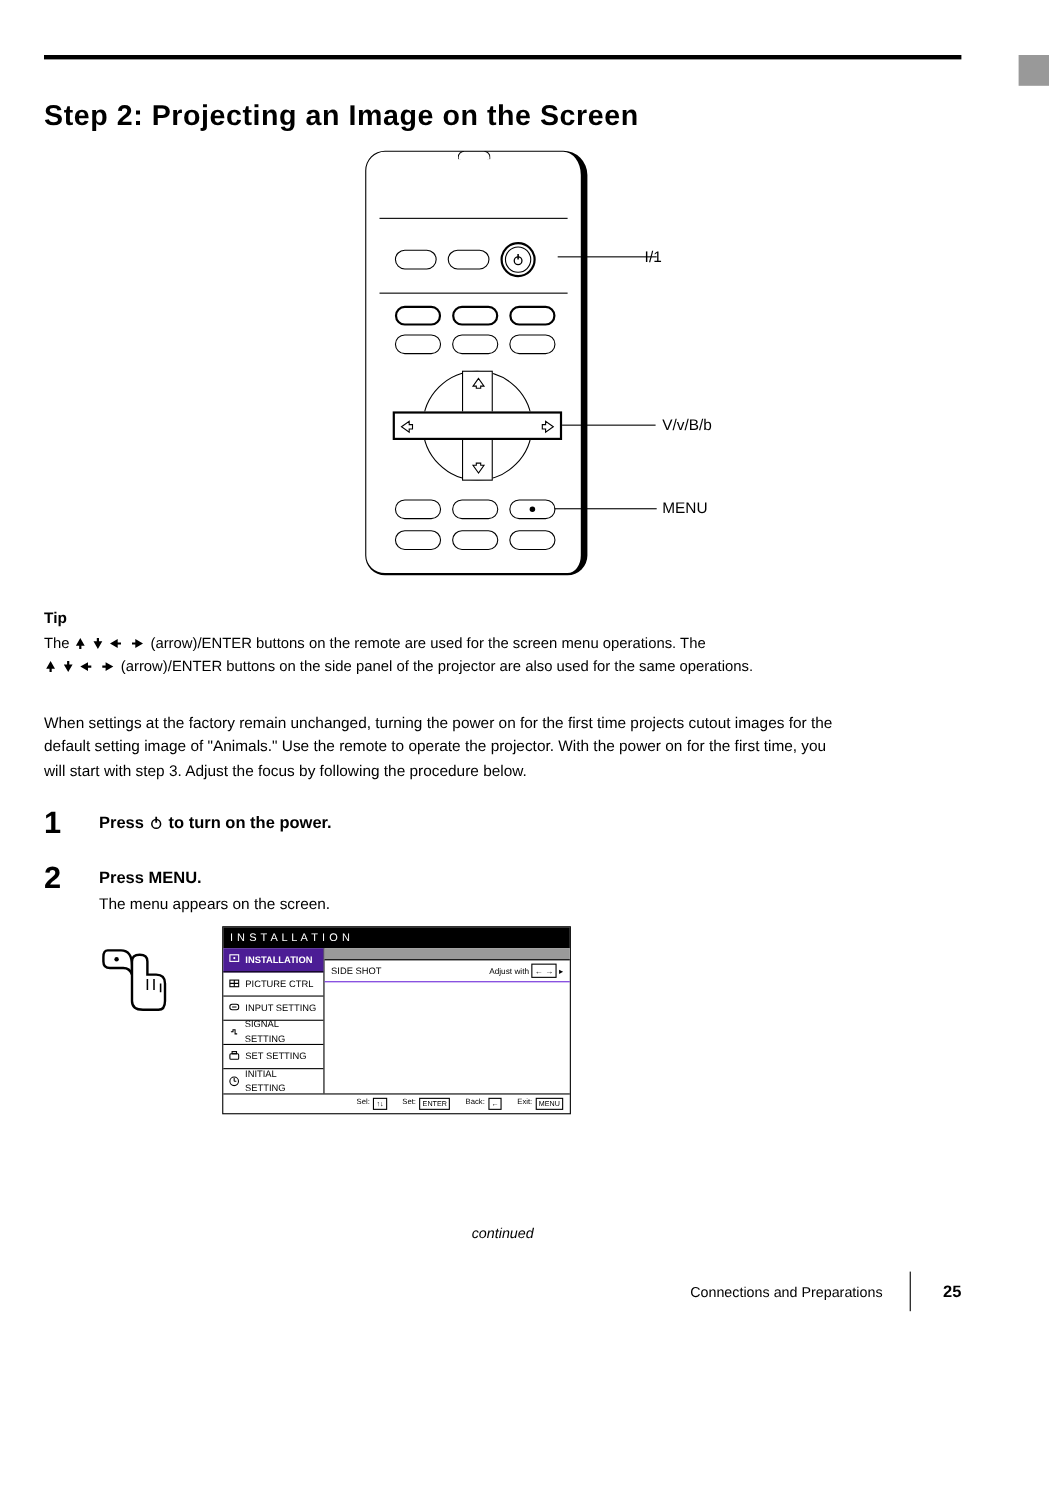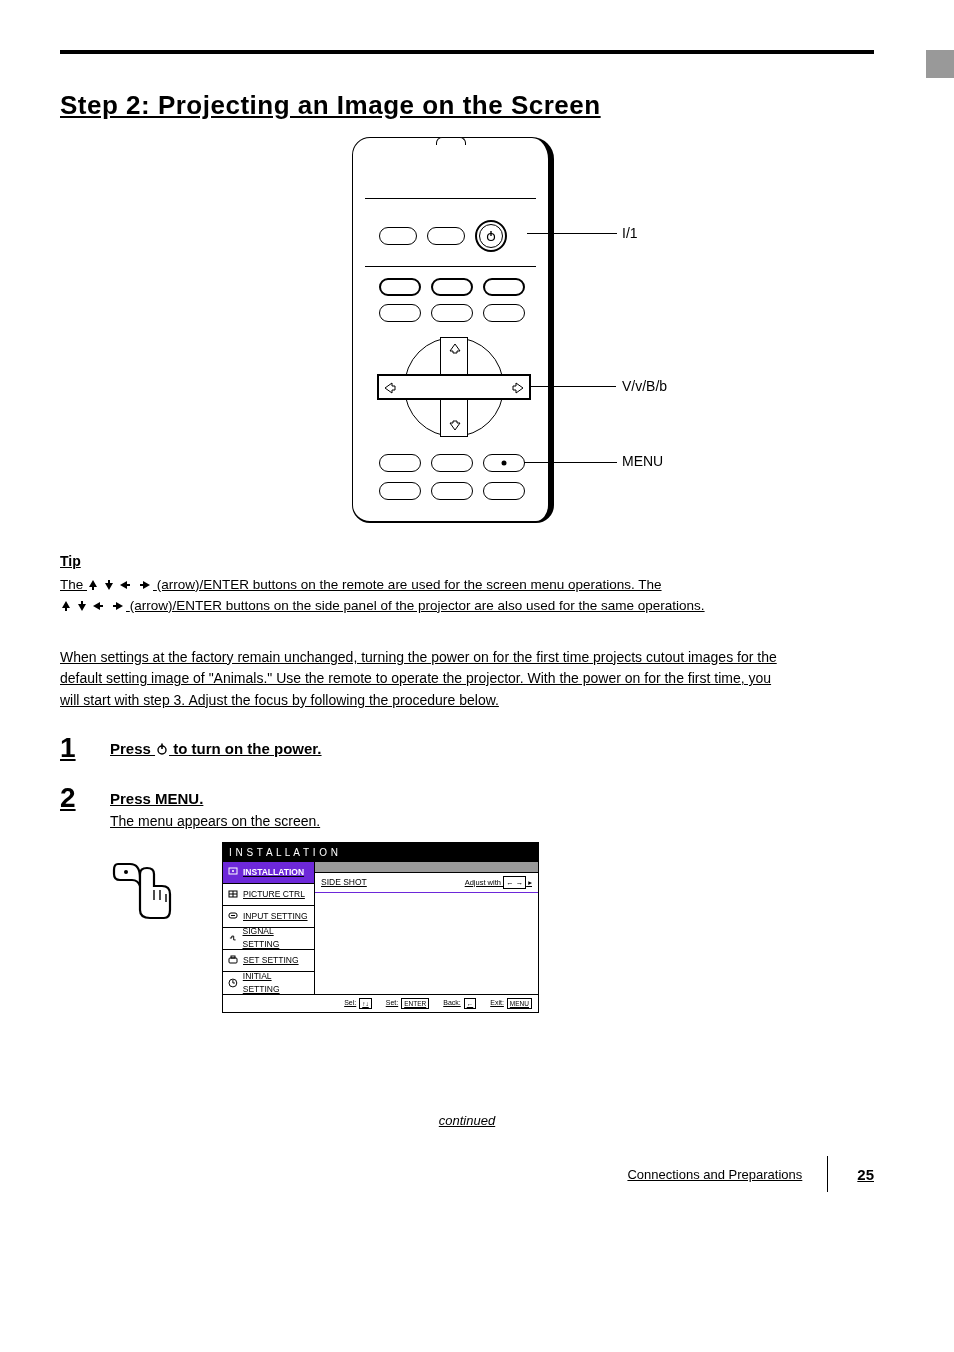--- a/index.html
+++ b/index.html
@@ -5,23 +5,22 @@
   * { box-sizing: border-box; }
   body {
     margin: 0;
     padding: 0;
     font-family: Arial, Helvetica, sans-serif;
     color: #000;
     background: #fff;
     width: 954px;
   }
   .page {
-    padding: 50px 80px 40px 60px;
-    position: relative;
-    text-decoration: underline;
+    padding: 50px 80px 40px 40px;
+    position: relative;
   }
   .top-rule {
     border-top: 4px solid #000;
     margin-bottom: 30px;
     position: relative;
   }
   .side-tab {
     position: absolute;
     right: -80px;
     top: -4px;
@@ -190,21 +189,21 @@
   .osd-item {
     display: flex;
     align-items: center;
     gap: 5px;
     padding: 3px 5px;
     border-bottom: 1px solid #000;
     height: 22px;
     font-size: 8.5px;
   }
   .osd-item.active {
-    background: #6d28d9;
+    background: #4c1d95;
     color: #fff;
     font-weight: bold;
   }
   .osd-right {
     flex: 1;
     position: relative;
   }
   .osd-right-top {
     background: #9a9a9a;
     height: 11px;
@@ -320,21 +319,21 @@
           </div>
         </div>
         <div class="remote-row" style="left:26px; top:344px;">
           <div class="pill-btn wide"></div>
             <div class="pill-btn wide"></div>
             <div class="pill-btn wide"></div>
         </div>
       </div>
 
       <div class="callout-line" style="left:175px; top:96px; width:90px;"></div>
-      <div class="callout-label" style="left:270px; top:88px;">I/1</div>
+      <div class="callout-label" style="left:254px; top:88px;">I/1</div>
 
       <div class="callout-line" style="left:178px; top:249px; width:86px;"></div>
       <div class="callout-label" style="left:270px; top:241px;">V/v/B/b</div>
 
       <div class="callout-line" style="left:172px; top:325px; width:93px;"></div>
       <div class="callout-label" style="left:270px; top:316px;">MENU</div>
     </div>
   </div>
 
   <div class="tip-box">

